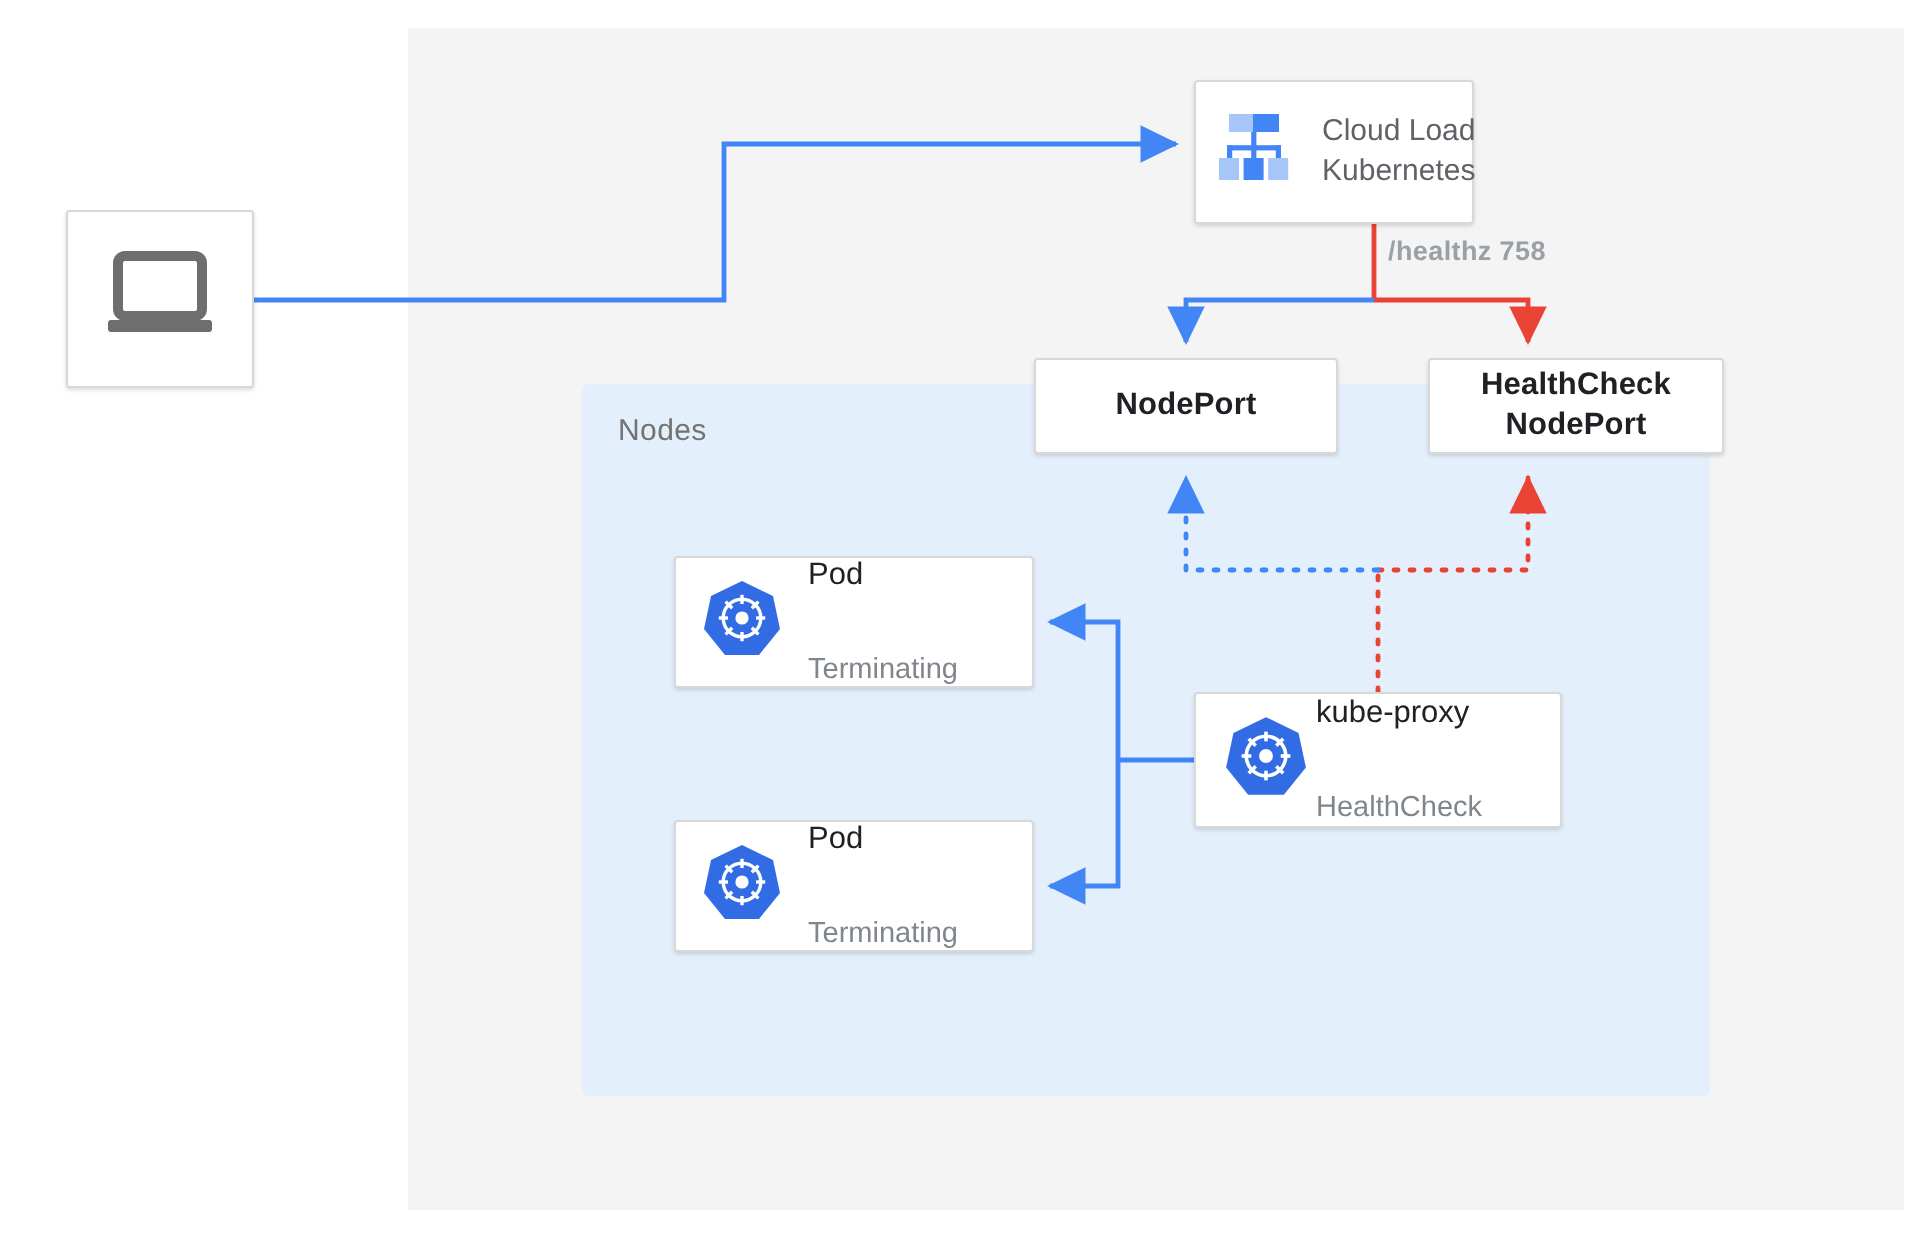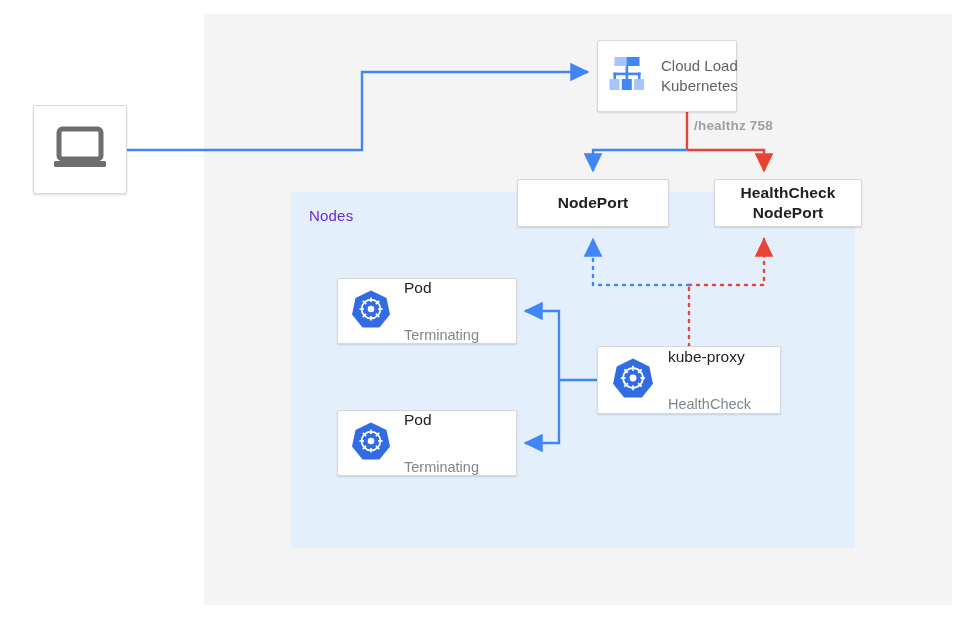--- a/index.html
+++ b/index.html
@@ -32,21 +32,21 @@
     width: 564px;
     height: 356px;
     background: #e3f0fc;
     border-radius: 3px;
   }
   .nodes-label {
     position: absolute;
     left: 309px;
     top: 207px;
     font-size: 15px;
-    color: #6d28d9;
+    color: #737373;
     letter-spacing: .2px;
   }
 
   
   .card {
     position: absolute;
     background: #ffffff;
     border: 1px solid #d8d8d8;
     border-radius: 2px;
     box-sizing: border-box;
@@ -125,21 +125,21 @@
 
   
   .kp-card {
     left: 597px;
     top: 346px;
     width: 184px;
     height: 68px;
     display: flex;
     align-items: center;
     padding-left: 14px;
-    gap: 14px;
+    gap: 4px;
   }
 
   .k-title {
     font-size: 15.5px;
     color: #202124;
     line-height: 1.25;
   }
   .k-sub {
     font-size: 14.5px;
     color: #80868b;

